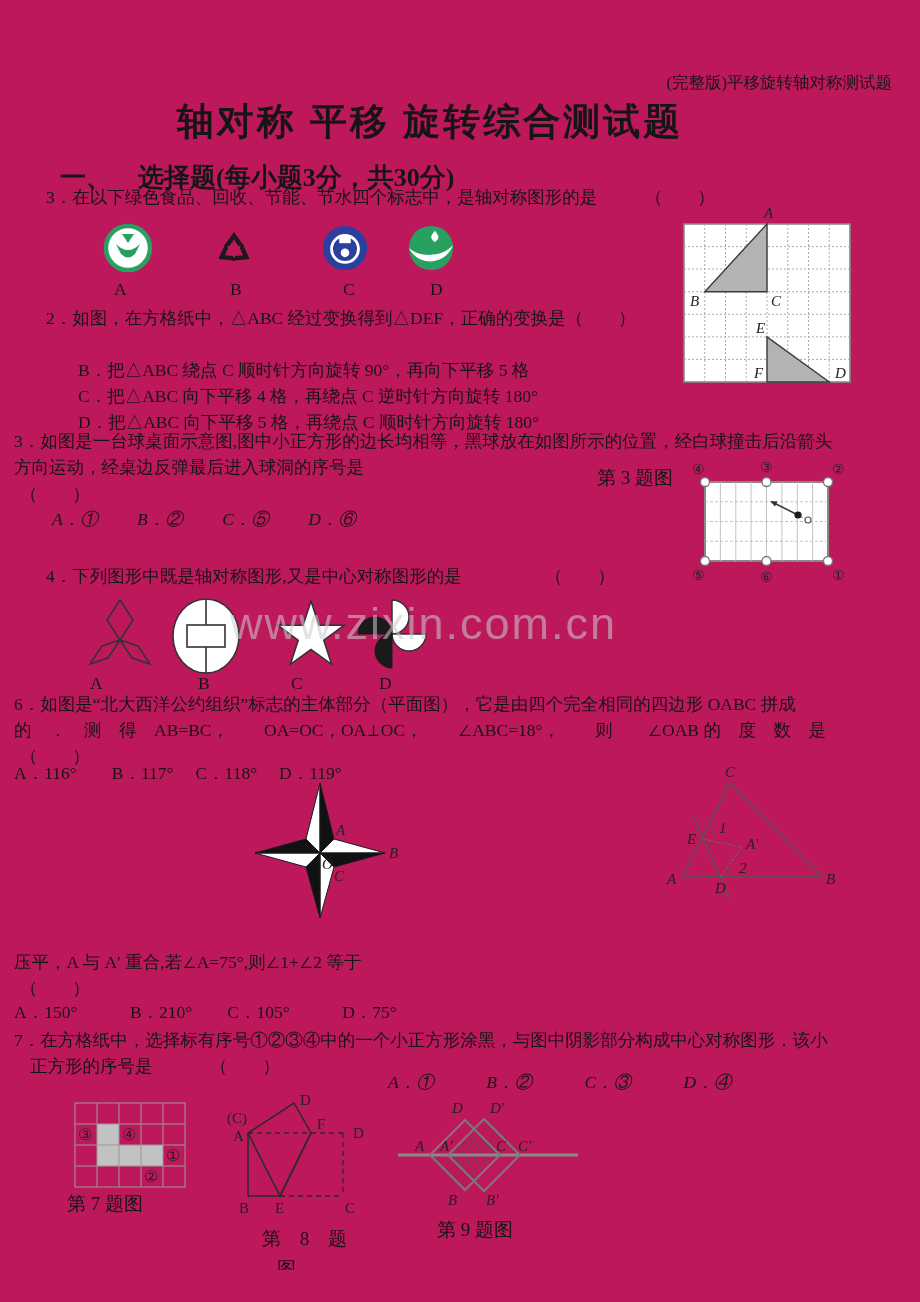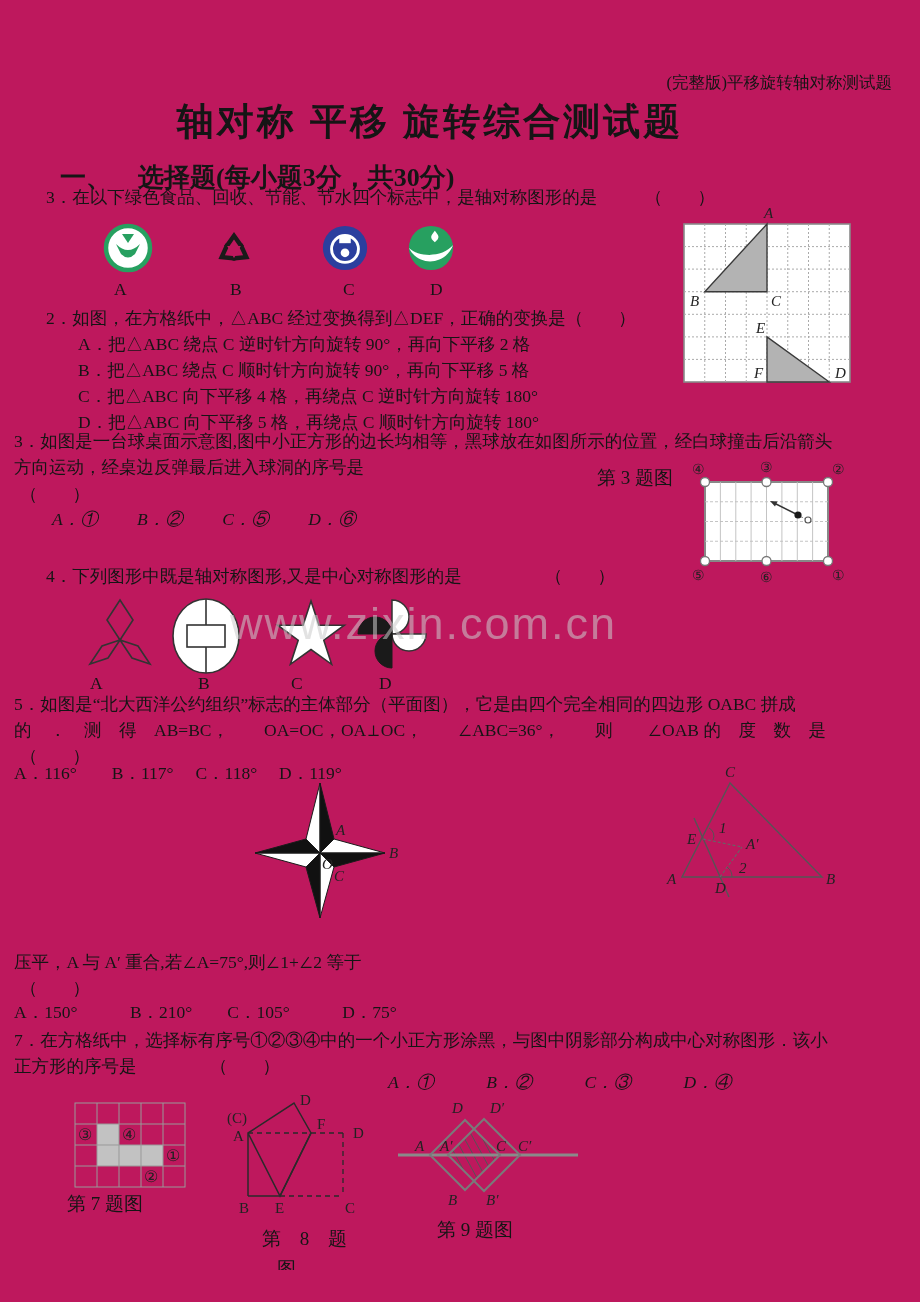--- a/index.html
+++ b/index.html
@@ -60,21 +60,20 @@
     <circle cx="26" cy="26" r="23" fill="#27a060"></circle>
     <path d="M3,26 C14,36 38,36 49,23 C41,44 13,46 3,26 Z" fill="#fff"></path>
     <path d="M30,8 C34,13 36,15 30,20 C24,15 26,13 30,8 Z" fill="#fff"></path>
   </svg>
   <div class="ln" style="left:114px;top:278px;">A</div>
   <div class="ln" style="left:230px;top:278px;">B</div>
   <div class="ln" style="left:343px;top:278px;">C</div>
   <div class="ln" style="left:430px;top:278px;">D</div>
 
   <div class="ln" style="left:46px;top:307px;">2．如图，在方格纸中，△ABC 经过变换得到△DEF，正确的变换是（　　）</div>
-  <div class="ln" style="left:78px;top:333px;">A．把△ABC 绕点 C 逆时针方向旋转 90°，再向下平移 2 格</div>
   <div class="ln" style="left:78px;top:359px;">B．把△ABC 绕点 C 顺时针方向旋转 90°，再向下平移 5 格</div>
   <div class="ln" style="left:78px;top:385px;">C．把△ABC 向下平移 4 格，再绕点 C 逆时针方向旋转 180°</div>
   <div class="ln" style="left:78px;top:411px;">D．把△ABC 向下平移 5 格，再绕点 C 顺时针方向旋转 180°</div>
 
   <svg style="left:678px;top:200px;" width="205" height="192" viewBox="0 0 205 192">
     <rect x="6" y="24" width="166" height="158" fill="#fff" stroke="#8a8a8a" stroke-width="1.6"></rect>
     <g stroke="#aaaaaa" stroke-width="1" stroke-dasharray="2,2">
       <line x1="26.75" y1="24" x2="26.75" y2="182"></line>
         <line x1="47.5" y1="24" x2="47.5" y2="182"></line>
       <line x1="68.25" y1="24" x2="68.25" y2="182"></line>
@@ -163,22 +162,22 @@
     <path d="M40,42 L40,8 A17,17 0 0 1 40,42 Z" fill="#fff" stroke="#333" stroke-width="1.5"></path>
     <path d="M40,42 L74,42 A17,17 0 0 1 40,42 Z" fill="#fff" stroke="#333" stroke-width="1.5"></path>
     <path d="M40,42 L40,76 A17,17 0 0 1 40,42 Z" fill="#1a1a1a" stroke="#1a1a1a"></path>
     <path d="M40,42 L6,42 A17,17 0 0 1 40,42 Z" fill="#1a1a1a" stroke="#1a1a1a"></path>
   </svg>
   <div class="ln" style="left:90px;top:672px;">A</div>
   <div class="ln" style="left:198px;top:672px;">B</div>
   <div class="ln" style="left:291px;top:672px;">C</div>
   <div class="ln" style="left:379px;top:672px;">D</div>
 
-  <div class="ln" style="left:14px;top:693px;">5．如图是“北大西洋公约组织”标志的主体部分（平面图），它是由四个完全相同的四边形 OABC 拼成</div>
-  <div class="ln" style="left:14px;top:719px;">的　．　测　得　AB=BC，　　OA=OC，OA⊥OC，　　∠ABC=36°，　　则　　∠OAB 的　度　数　是</div>
+  <div class="ln" style="left:14px;top:693px;">6．如图是“北大西洋公约组织”标志的主体部分（平面图），它是由四个完全相同的四边形 OABC 拼成</div>
+  <div class="ln" style="left:14px;top:719px;">的　．　测　得　AB=BC，　　OA=OC，OA⊥OC，　　∠ABC=18°，　　则　　∠OAB 的　度　数　是</div>
   <div class="ln" style="left:20px;top:745px;">（　　）</div>
   <div class="ln" style="left:14px;top:762px;">A．116°　　B．117°　 C．118°　 D．119°</div>
 
   <svg style="left:252px;top:778px;" width="150" height="140" viewBox="0 0 150 140">
     <g stroke="#1a1a1a" stroke-width="1" stroke-linejoin="miter">
       <polygon points="68,5 54,61 68,75" fill="#fff"></polygon>
       <polygon points="133,75 82,61 68,75" fill="#fff"></polygon>
       <polygon points="68,140 82,89 68,75" fill="#fff"></polygon>
       <polygon points="3,75 54,89 68,75" fill="#fff"></polygon>
       <polygon points="68,5 82,61 68,75" fill="#111"></polygon>
@@ -207,21 +206,21 @@
     <text class="flab" x="70" y="130">D</text>
     <text class="flab" x="94" y="110">2</text>
     <text class="flab" x="181" y="121">B</text>
   </svg>
 
   <div class="ln" style="left:14px;top:951px;">压平，A 与 A′ 重合,若∠A=75°,则∠1+∠2 等于</div>
   <div class="ln" style="left:20px;top:977px;">（　　）</div>
   <div class="ln" style="left:14px;top:1001px;">A．150°　　　B．210°　　C．105°　　　D．75°</div>
 
   <div class="ln" style="left:14px;top:1029px;">7．在方格纸中，选择标有序号①②③④中的一个小正方形涂黑，与图中阴影部分构成中心对称图形．该小</div>
-  <div class="ln" style="left:14px;top:1055px;">正方形的序号是</div>
+  <div class="ln" style="left:30px;top:1055px;">正方形的序号是</div>
   <div class="ln" style="left:210px;top:1055px;">（　　）</div>
   <div class="ln it" style="left:388px;top:1071px;">A．①　　　B．②　　　C．③　　　D．④</div>
 
   <svg style="left:75px;top:1103px;" width="112" height="86" viewBox="0 0 112 86">
     <g fill="#c2c2c2">
       <rect x="22" y="21" width="22" height="21"></rect>
       <rect x="22" y="42" width="22" height="21"></rect>
       <rect x="44" y="42" width="22" height="21"></rect>
       <rect x="66" y="42" width="22" height="21"></rect>
     </g>

